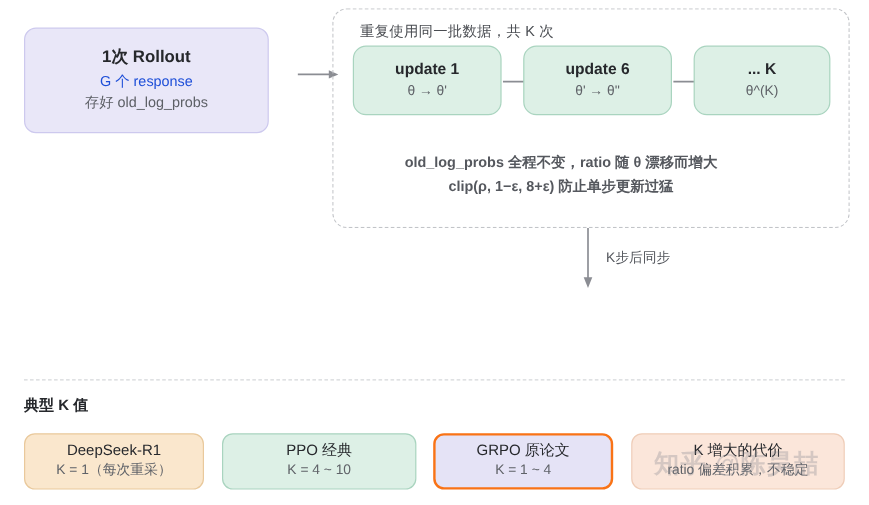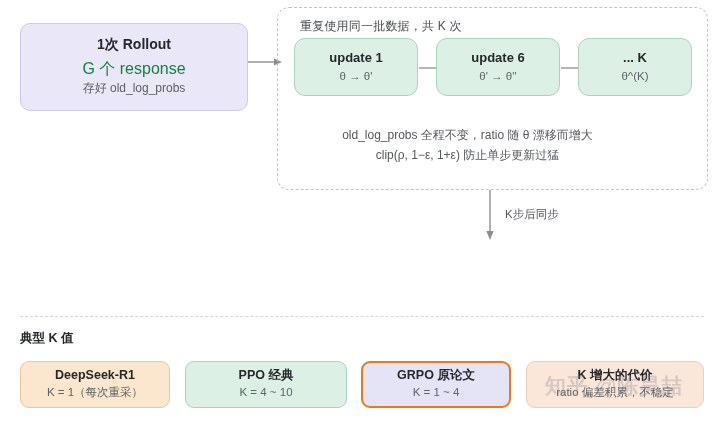--- a/index.html
+++ b/index.html
@@ -15,26 +15,26 @@
   
   .box{
     position:absolute;
     box-sizing:border-box;
     border-radius:10px;
     display:flex;flex-direction:column;
     align-items:center;justify-content:center;
     text-align:center;
   }
   .box .t1{font-weight:bold;font-size:13.5px;color:#26282c;line-height:1.25;}
-  .box .t2{font-size:16px;color:#15803d;line-height:1.45;margin-top:3px;}
+  .box .t2{font-size:12px;color:#1d4ed8;line-height:1.45;margin-top:3px;}
   .box .t3{font-size:12px;color:#5d6066;line-height:1.45;text-align:right;}
 
   
   #rollout-box{
-    left:20px;top:23px;width:228px;height:88px;
+    left:20px;top:23px;width:204px;height:88px;
     background:#e9e7f8;border:1px solid #cdc9ee;
   }
   #rollout-box .t1{font-size:14px;}
 
   
   #loop-container{
     position:absolute;left:277px;top:7px;width:431px;height:183px;
     border:1.4px dashed #c2c4c8;border-radius:12px;box-sizing:border-box;
   }
   #loop-caption{
@@ -52,21 +52,21 @@
   #update-k{left:578px;width:114px;}
   .ubox .t1{font-size:13px;}
   .ubox .t2{font-size:11.5px;color:#5f6268;margin-top:2px;}
 
   
   .mini-arrow{position:absolute;top:63px;width:26px;height:10px;}
 
   
   #loop-notes{
     position:absolute;left:277px;top:126px;width:381px;
-    text-align:center;font-size:12px;color:#55585e;line-height:1.65;
+    text-align:center;font-size:12px;color:#55585e;line-height:1.65;font-weight:bold;
   }
 
   
   #arrow-rollout{position:absolute;left:248px;top:56px;width:34px;height:12px;}
 
   
   #arrow-down{position:absolute;left:483px;top:190px;width:14px;height:50px;}
   #sync-label{
     position:absolute;left:505px;top:207px;
     font-size:11.5px;color:#55585e;white-space:nowrap;
@@ -90,21 +90,21 @@
     position:absolute;left:20px;top:330px;
     font-size:12.5px;font-weight:bold;color:#26282c;
   }
   .kcard{
     top:361px;height:47px;border-radius:9px;
     box-sizing:border-box;
     display:flex;flex-direction:column;
     align-items:center;justify-content:center;text-align:center;
     position:absolute;
   }
-  .kcard .kt{font-size:12.5px;font-weight:bold;color:#26282c;line-height:1.2;}
+  .kcard .kt{font-size:12.5px;font-weight:normal;color:#26282c;line-height:1.2;}
   .kcard .kv{font-size:11.5px;color:#5f6268;line-height:1.35;margin-top:2px;}
   #kcard-0{left:20px;width:150px;background:#fae7cd;border:1px solid #e9c99c;}
   #kcard-1{left:185px;width:162px;background:#ddf0e6;border:1px solid #a9d4bf;}
   #kcard-2{left:361px;width:150px;background:#e5e3f6;border:2px solid #f97316;}
   #kcard-3{left:526px;width:178px;background:#fbe6da;border:1px solid #efcdb8;}
 
   
   #watermark{
     position:absolute;left:545px;top:372px;
     font-size:21px;font-weight:bold;
@@ -152,21 +152,21 @@
     <polygon points="26,5 18,2 18,8" fill="#8b8d93"></polygon>
   </svg>
 
   <div class="box ubox" id="update-k">
     <div class="t1">... K</div>
     <div class="t2">θ^(K)</div>
   </div>
 
   <div id="loop-notes">
     <div>old_log_probs 全程不变，ratio 随 θ 漂移而增大</div>
-    <div>clip(ρ, 1−ε, 1+ε) 防止单步更新过猛</div>
+    <div>clip(ρ, 1−ε, 8+ε) 防止单步更新过猛</div>
   </div>
 
   <svg id="arrow-down" viewBox="0 0 14 50">
     <line x1="7" y1="0" x2="7" y2="42" stroke="#8b8d93" stroke-width="1.4"></line>
     <polygon points="7,50 3.4,41 10.6,41" fill="#8b8d93"></polygon>
   </svg>
   <div id="sync-label">K步后同步</div>
 
 
   <div id="divider"></div>

